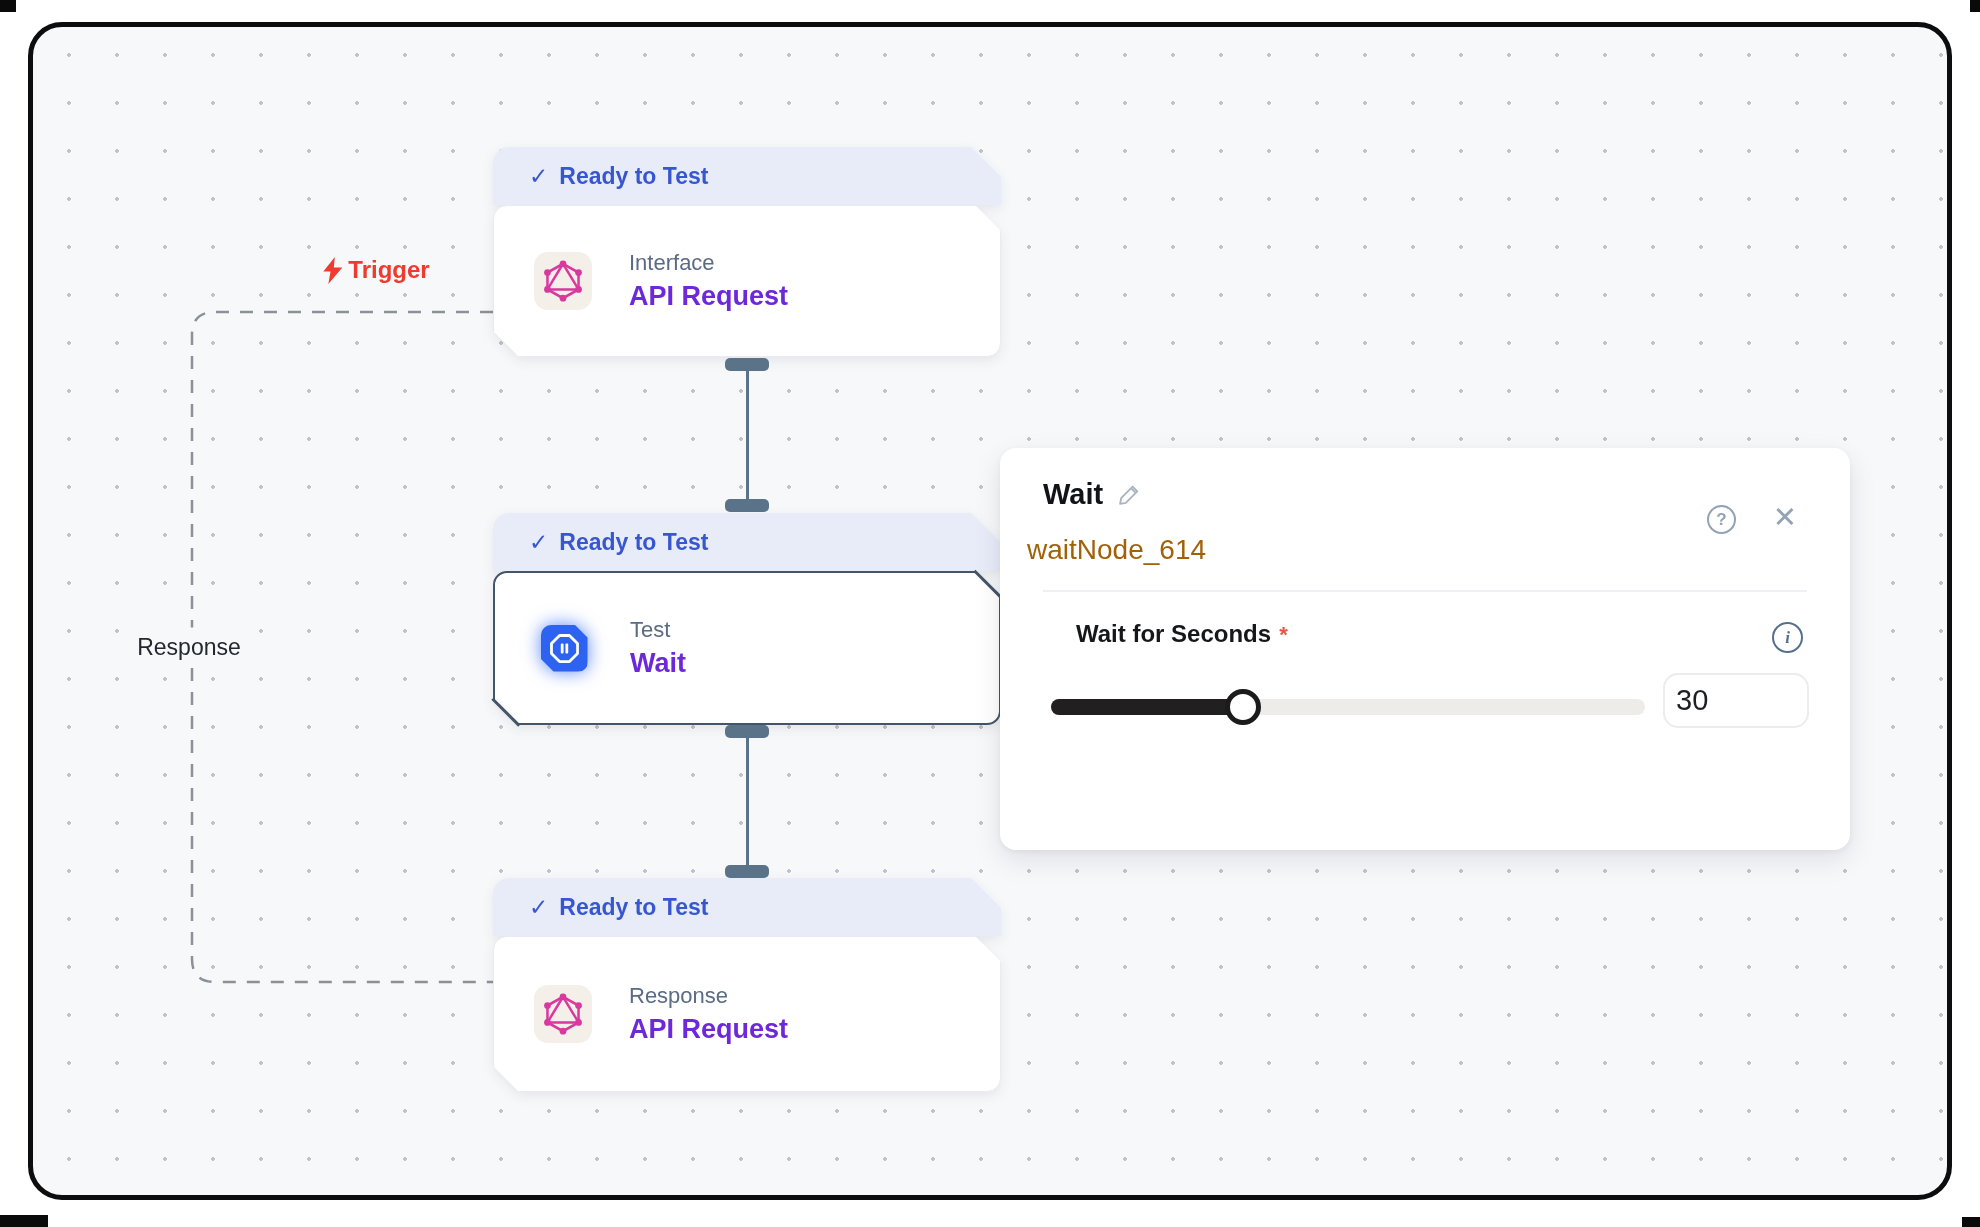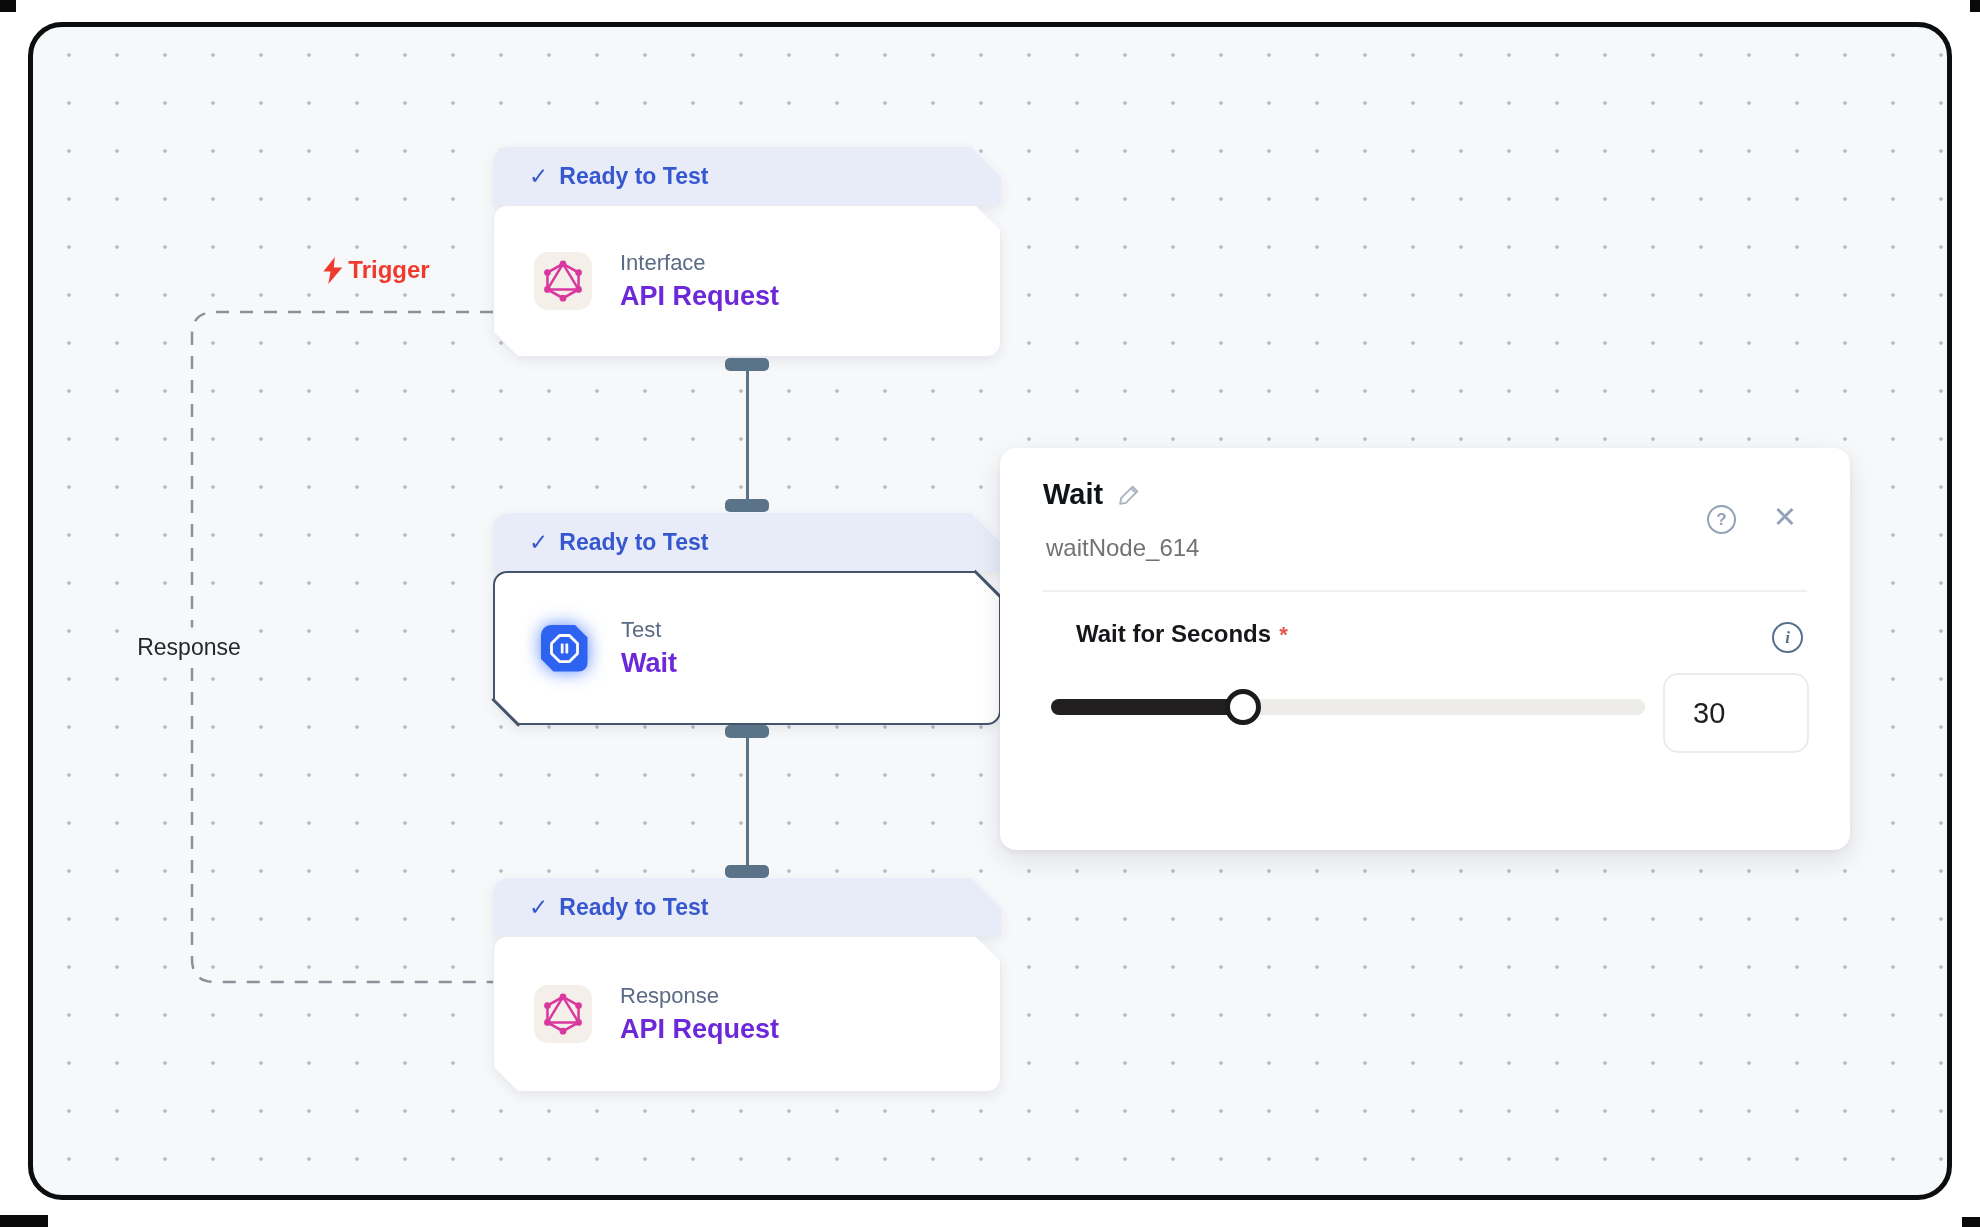--- a/index.html
+++ b/index.html
@@ -32,21 +32,21 @@
           filter:drop-shadow(0 4px 6px rgba(16,24,40,.08)); }
   .badge { height:58px; background:#e8ecf9; border-radius:16px 0 0 0;
     clip-path:polygon(0 0,calc(100% - 30px) 0,100% 30px,100% 100%,0 100%);
     display:flex; align-items:center; gap:11px; padding-left:36px;
     color:#3757d0; font-weight:bold; font-size:23px; }
   .badge .check { font-size:23px; font-weight:bold; }
   .card-wrap { position:relative; }
   .card { position:relative; height:152px; background:#ffffff; border-radius:14px;
     clip-path:polygon(0 0,calc(100% - 26px) 0,100% 26px,100% 100%,26px 100%,0 calc(100% - 26px));
     border:1.5px solid #e9ebf1;
-    display:flex; align-items:center; gap:28px; padding-left:40px; }
+    display:flex; align-items:center; gap:37px; padding-left:40px; }
   .card.selected { border:2.5px solid #44546a; height:154px; }
   .notch-line { position:absolute; width:38px; height:2.5px; background:#44546a;
     transform:translate(-50%,-50%) rotate(45deg); z-index:4; }
   .notch-line.tr { left:calc(100% - 13px); top:13px; }
   .notch-line.bl { left:13px; top:calc(100% - 13px); }
 
   .tilebox { width:58px; height:58px; display:flex; align-items:center; justify-content:center; }
   .tile { width:58px; height:58px; border-radius:14px; background:#f4efe8;
           display:flex; align-items:center; justify-content:center; }
   .wait-glow { filter:drop-shadow(0 0 9px rgba(62,115,248,.85)); }
@@ -64,21 +64,21 @@
     display:flex; align-items:center; gap:5px; color:#ee3a2f;
     font-size:24px; font-weight:bold; background:transparent; }
 
   
   .panel { position:absolute; left:967px; top:421px; width:850px; height:402px;
     background:#ffffff; border-radius:16px; z-index:10;
     box-shadow:0 10px 28px rgba(15,23,42,.10), 0 2px 6px rgba(15,23,42,.05); }
   .panel-title-row { position:absolute; left:43px; top:30px; display:flex;
     align-items:center; gap:14px; }
   .panel-title { font-size:29px; font-weight:bold; color:#101418; }
-  .panel-subtitle { position:absolute; left:46px; top:86px; font-size:24px; color:#737373; }
+  .panel-subtitle { position:absolute; left:27px; top:86px; font-size:28px; color:#a16207; }
   .icon-help { position:absolute; left:707px; top:57px; width:29px; height:29px;
     border:2px solid #93a2b6; border-radius:50%; color:#93a2b6;
     display:flex; align-items:center; justify-content:center;
     font-size:17px; font-weight:bold; }
   .icon-close { position:absolute; left:768px; top:52px; width:34px; height:34px;
     color:#93a2b6; font-size:29px; display:flex; align-items:center; justify-content:center; }
   .panel-divider { position:absolute; left:43px; top:142px; width:764px; height:2px;
     background:#eef0f3; }
   .field-label-row { position:absolute; left:51px; top:172px; font-size:24px;
     font-weight:bold; color:#15171a;margin-left:25px; }
@@ -87,23 +87,23 @@
     border:2.5px solid #54708e; border-radius:50%; color:#54708e;
     display:flex; align-items:center; justify-content:center;
     font-size:17px; font-weight:bold; font-family:"Liberation Serif",serif; font-style:italic; }
   .slider-track { position:absolute; left:51px; top:251px; width:594px; height:16px;
     border-radius:9px; background:#edece9; }
   .slider-fill { position:absolute; left:0; top:0; height:16px; border-radius:9px;
     background:#211f1f; }
   .slider-thumb { position:absolute; top:8px; width:36px; height:36px;
     border-radius:50%; background:#ffffff; border:5.5px solid #1c1b1b;
     transform:translate(-50%,-50%); }
-  .value-input { position:absolute; left:663px; top:225px; width:146px; height:80px;
+  .value-input { position:absolute; left:663px; top:225px; width:146px; height:55px;
     border:2px solid #ececec; border-radius:15px; background:#fff;
-    font-size:29px; color:#1d1f22; padding-left:28px; outline:none;
+    font-size:29px; color:#1d1f22; padding-left:11px; outline:none;
     font-family:"Liberation Sans","DejaVu Sans",sans-serif; }
 </style>
 </head>
 <body>
 
 <div class="stage">
   <div class="corner tl"></div>
   <div class="corner tr"></div>
   <div class="corner bl"></div>
   <div class="corner br"></div>

